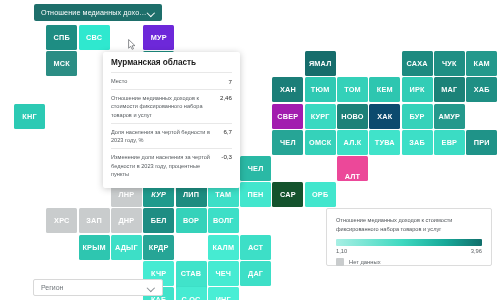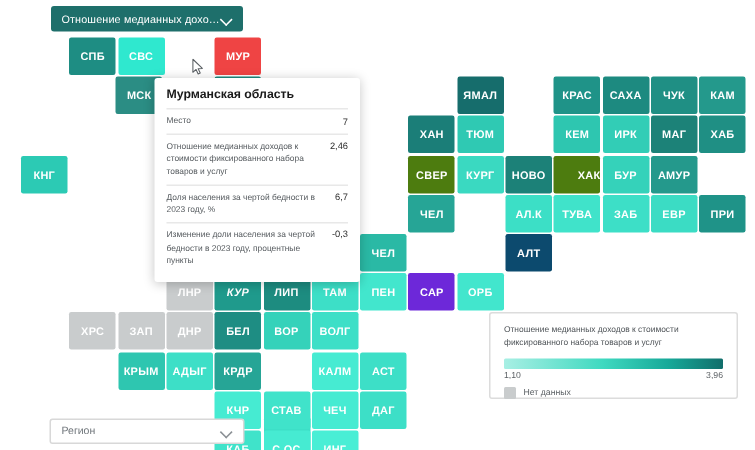--- a/index.html
+++ b/index.html
@@ -102,24 +102,24 @@
 </head>
 <body>
 
 <div id="cartogram">
     <div class="tile" style="left: 46.3px; top: 25px; background: rgb(30, 141, 131);">
       <span>СПБ</span>
     </div>
     <div class="tile" style="left: 78.6px; top: 25px; background: rgb(47, 232, 207);">
       <span>СВС</span>
     </div>
-    <div class="tile" style="left: 143.2px; top: 25px; background: #ef4444;">
+    <div class="tile" style="left: 143.2px; top: 25px; background: #6d28d9;">
       <span>МУР</span>
     </div>
-    <div class="tile" style="left: 46.3px; top: 51.2px; background: rgb(43, 141, 132); margin-left: 31px;">
+    <div class="tile" style="left: 46.3px; top: 51.2px; background: rgb(43, 141, 132);">
       <span>МСК</span>
     </div>
     <div class="tile" style="left: 143.2px; top: 51.2px; background: rgb(29, 140, 128);">
       <span>КАР</span>
     </div>
     <div class="tile" style="left: 304.7px; top: 51.2px; background: rgb(22, 109, 108);">
       <span>ЯМАЛ</span>
     </div>
     <div class="tile" style="left: 433.9px; top: 51.2px; background: rgb(31, 143, 132);">
       <span>ЧУК</span>
@@ -135,29 +135,29 @@
     </div>
     <div class="tile" style="left: 175.5px; top: 77.4px; background: rgb(58, 217, 193);">
       <span>ВОЛ</span>
     </div>
     <div class="tile" style="left: 272.4px; top: 77.4px; background: rgb(27, 126, 120);">
       <span>ХАН</span>
     </div>
     <div class="tile" style="left: 304.7px; top: 77.4px; background: rgb(47, 201, 179);">
       <span>ТЮМ</span>
     </div>
+    <div class="tile" style="left: 337px; top: 77.4px; background: rgb(52, 209, 185);">
+      <span>ТОМ</span>
+    </div>
     <div class="tile" style="left: 369.3px; top: 77.4px; background: rgb(46, 198, 176);">
       <span>КЕМ</span>
     </div>
     <div class="tile" style="left: 401.6px; top: 77.4px; background: rgb(50, 205, 182);">
       <span>ИРК</span>
     </div>
-    <div class="tile" style="left: 369.3px; top: 51.2px; background: rgb(31, 147, 136);">
-      <span>КРАС</span>
-    </div>
     <div class="tile" style="left: 401.6px; top: 51.2px; background: rgb(29, 138, 128);">
       <span>САХА</span>
     </div>
     <div class="tile" style="left: 433.9px; top: 77.4px; background: rgb(28, 130, 120);">
       <span>МАГ</span>
     </div>
     <div class="tile" style="left: 466.2px; top: 77.4px; background: rgb(31, 143, 132);">
       <span>ХАБ</span>
     </div>
     <div class="tile" style="left: 14px; top: 103.6px; background: rgb(44, 202, 180);">
@@ -165,30 +165,30 @@
     </div>
     <div class="tile" style="left: 110.9px; top: 103.6px; background: rgb(46, 195, 173);">
       <span>ПСК</span>
     </div>
     <div class="tile" style="left: 143.2px; top: 103.6px; background: rgb(51, 205, 183);">
       <span>ТВЕ</span>
     </div>
     <div class="tile" style="left: 175.5px; top: 103.6px; background: rgb(46, 198, 176);">
       <span>ЯРО</span>
     </div>
-    <div class="tile" style="left: 272.4px; top: 103.6px; background: #4d7c0f;">
+    <div class="tile" style="left: 272.4px; top: 103.6px; background: #a21caf;">
       <span>СВЕР</span>
     </div>
     <div class="tile" style="left: 304.7px; top: 103.6px; background: rgb(58, 217, 193);">
       <span>КУРГ</span>
     </div>
     <div class="tile" style="left: 337px; top: 103.6px; background: rgb(28, 129, 120);">
       <span>НОВО</span>
     </div>
-    <div class="tile" style="left: 369.3px; top: 103.6px; background: #4d7c0f; justify-content: flex-end;">
+    <div class="tile" style="left: 369.3px; top: 103.6px; background: #0c4a6e;">
       <span>ХАК</span>
     </div>
     <div class="tile" style="left: 401.6px; top: 103.6px; background: rgb(53, 210, 186);">
       <span>БУР</span>
     </div>
     <div class="tile" style="left: 433.9px; top: 103.6px; background: rgb(36, 153, 140);">
       <span>АМУР</span>
     </div>
     <div class="tile" style="left: 433.9px; top: 129.8px; background: rgb(59, 220, 196);">
       <span>ЕВР</span>
@@ -198,33 +198,36 @@
     </div>
     <div class="tile" style="left: 143.2px; top: 129.8px; background: rgb(49, 203, 181);">
       <span>КАЛ</span>
     </div>
     <div class="tile" style="left: 175.5px; top: 129.8px; background: rgb(29, 140, 128);">
       <span>МОС</span>
     </div>
     <div class="tile" style="left: 272.4px; top: 129.8px; background: rgb(38, 165, 150);">
       <span>ЧЕЛ</span>
     </div>
+    <div class="tile" style="left: 304.7px; top: 129.8px; background: rgb(53, 210, 186);">
+      <span>ОМСК</span>
+    </div>
     <div class="tile" style="left: 337px; top: 129.8px; background: rgb(60, 223, 198);">
       <span>АЛ.К</span>
     </div>
     <div class="tile" style="left: 369.3px; top: 129.8px; background: rgb(64, 227, 202);">
       <span>ТУВА</span>
     </div>
     <div class="tile" style="left: 401.6px; top: 129.8px; background: rgb(61, 223, 199);">
       <span>ЗАБ</span>
     </div>
     <div class="tile" style="left: 466.2px; top: 129.8px; background: rgb(31, 147, 136);">
       <span>ПРИ</span>
     </div>
-    <div class="tile" style="left: 337px; top: 156px; background: #0c4a6e;">
+    <div class="tile" style="left: 337px; top: 156px; background: #ec4899; align-items: flex-end;">
       <span>АЛТ</span>
     </div>
     <div class="tile" style="left: 110.9px; top: 156px; background: rgb(43, 192, 170);">
       <span>БРЯ</span>
     </div>
     <div class="tile" style="left: 143.2px; top: 156px; background: rgb(47, 201, 179);">
       <span>ОРЛ</span>
     </div>
     <div class="tile" style="left: 175.5px; top: 156px; background: rgb(29, 140, 128);">
       <span>ТУЛ</span>
@@ -243,21 +246,21 @@
     </div>
     <div class="tile" style="left: 175.5px; top: 182.2px; background: rgb(29, 140, 128);">
       <span>ЛИП</span>
     </div>
     <div class="tile" style="left: 207.8px; top: 182.2px; background: rgb(61, 223, 199);">
       <span>ТАМ</span>
     </div>
     <div class="tile" style="left: 240.1px; top: 182.2px; background: rgb(66, 230, 205); text-align: right;">
       <span>ПЕН</span>
     </div>
-    <div class="tile" style="left: 272.4px; top: 182.2px; background: #6d28d9;">
+    <div class="tile" style="left: 272.4px; top: 182.2px; background: #14532d;">
       <span>САР</span>
     </div>
     <div class="tile" style="left: 304.7px; top: 182.2px; background: rgb(66, 230, 205);">
       <span>ОРБ</span>
     </div>
     <div class="tile nodata" style="left: 46.3px; top: 208.4px; background: rgb(201, 204, 205);">
       <span>ХРС</span>
     </div>
     <div class="tile nodata" style="left: 78.6px; top: 208.4px; background: rgb(201, 204, 205);">
       <span>ЗАП</span>

